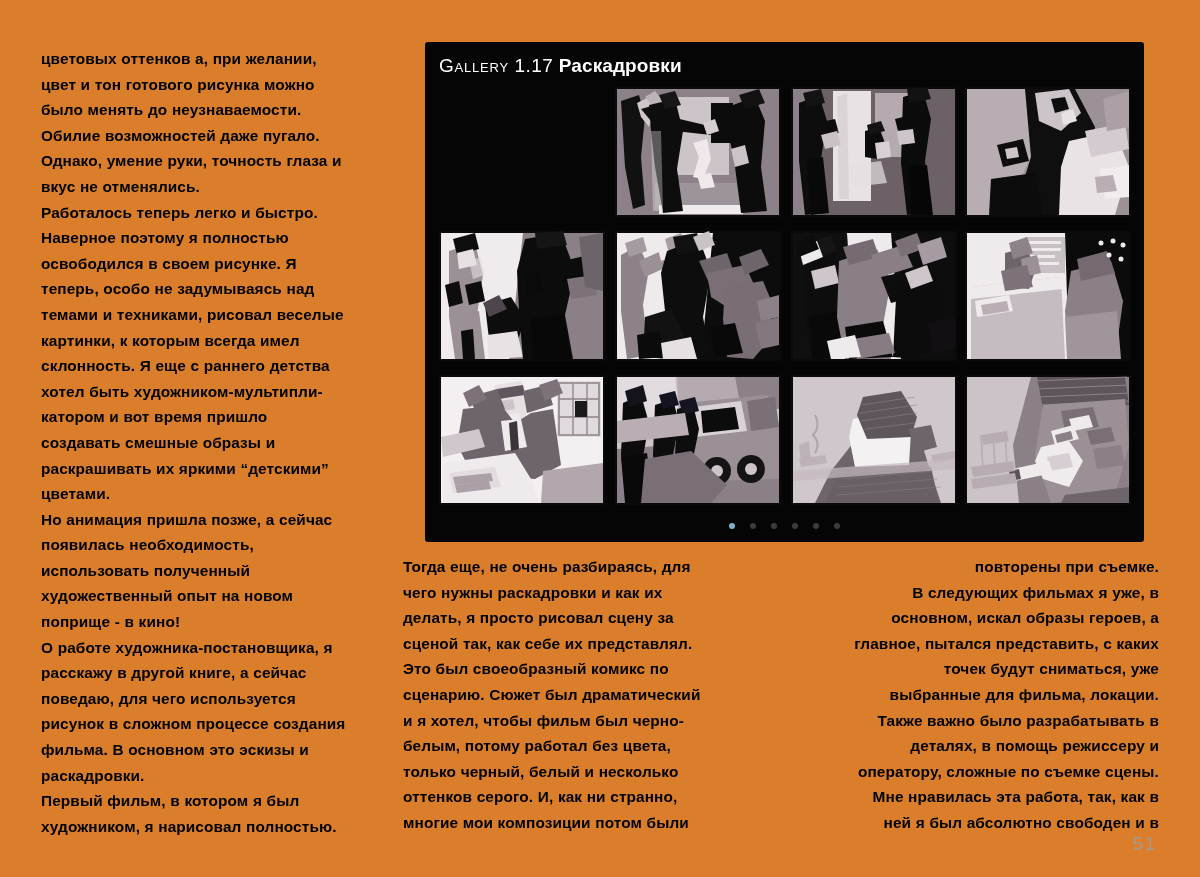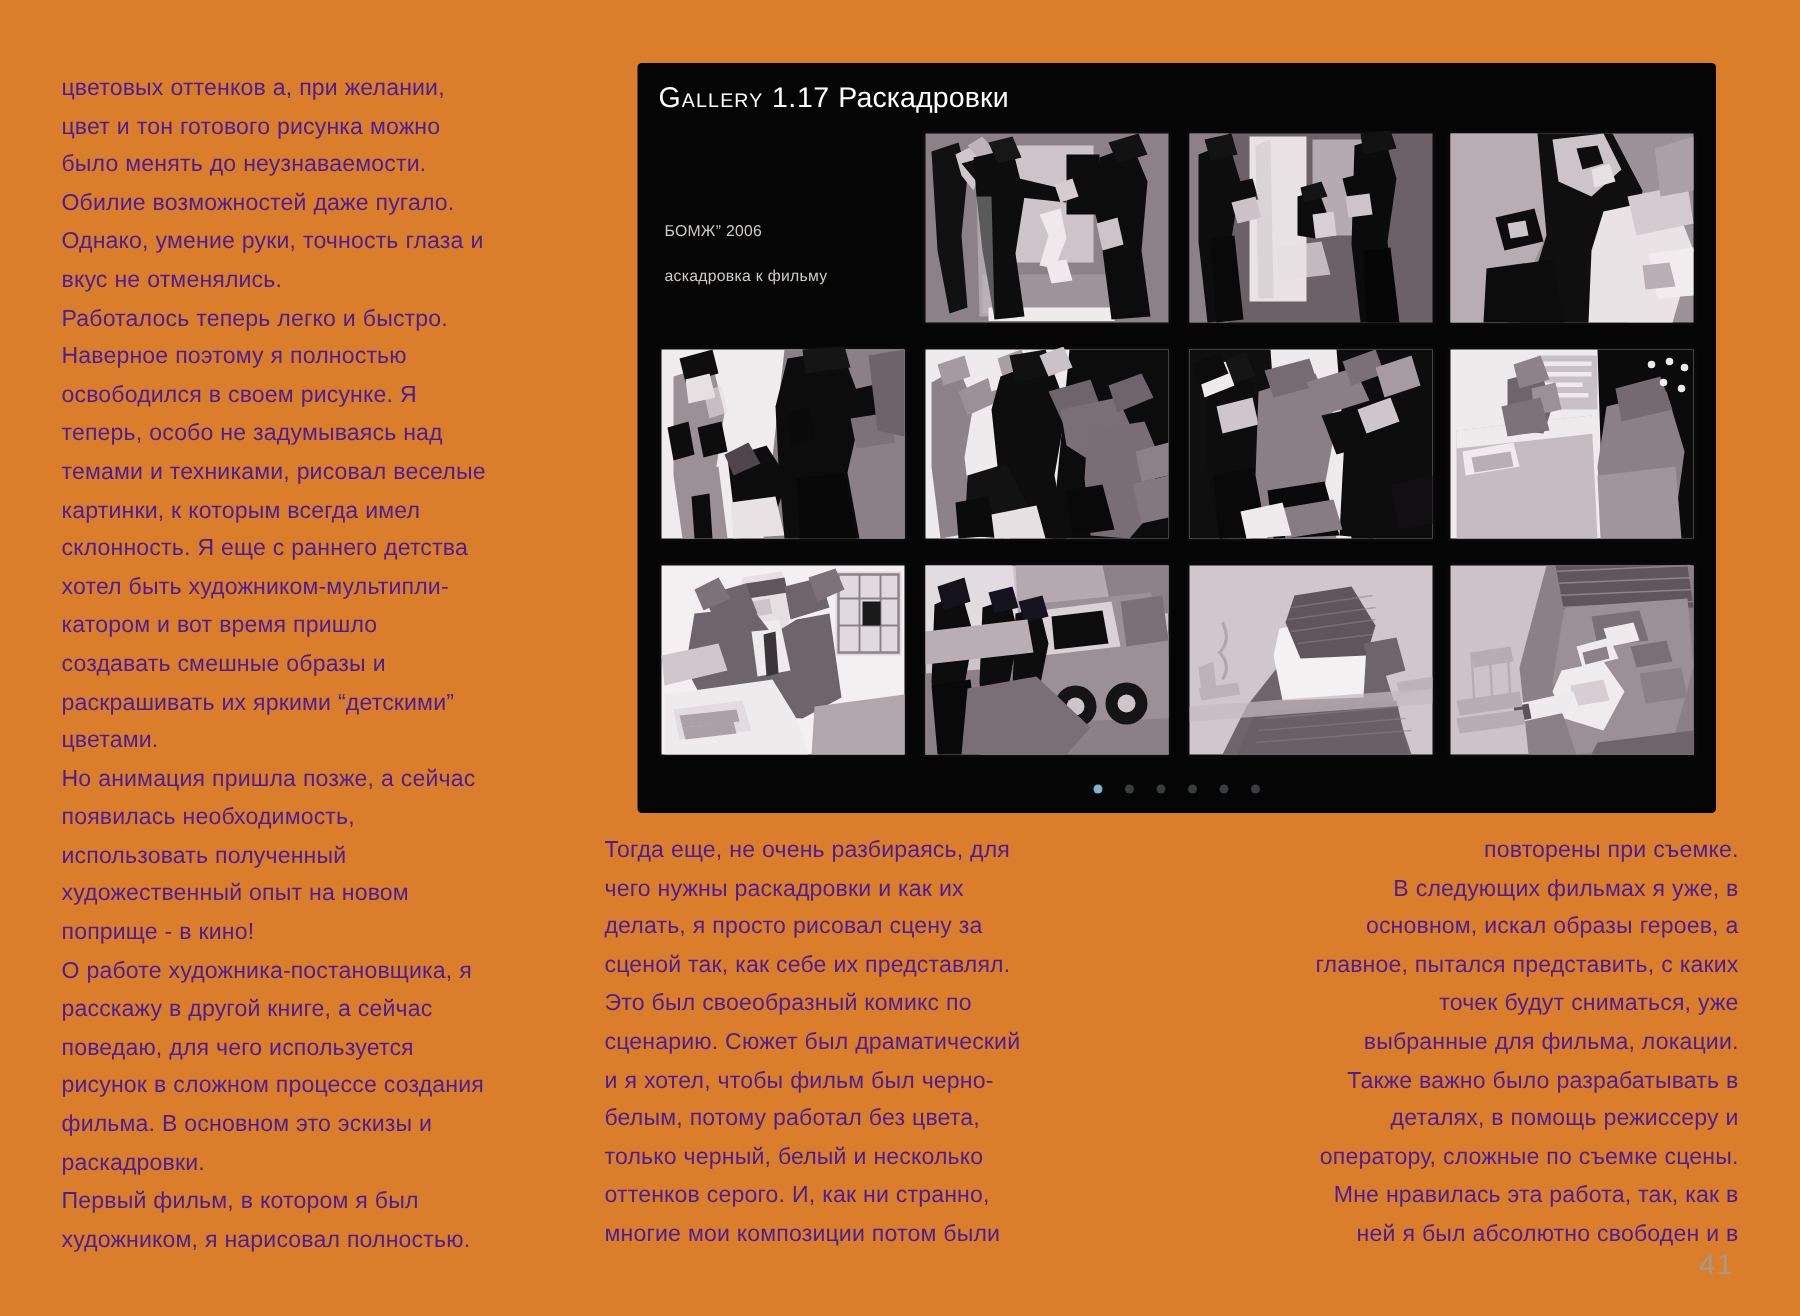--- a/index.html
+++ b/index.html
@@ -40,24 +40,24 @@
   .col-right {
     position: absolute;
     left: 801px;
     top: 554px;
     width: 358px;
     text-align: right;
   }
 
   .body-text {
     font-family: "Liberation Sans", sans-serif;
-    font-weight: normal;
+    font-weight: bold;
     font-size: 15.4px;
     line-height: 25.6px;
-    color: #4c1d95;
+    color: #000000;
     letter-spacing: 0.1px;
     white-space: pre-wrap;
     word-spacing: 0.2px;
   }
 
   
   .gallery {
     position: absolute;
     left: 425px;
     top: 42px;
@@ -82,21 +82,21 @@
   .gallery-title .kw {
     font-variant: small-caps;
     letter-spacing: 0.8px;
     margin-top: 28px;
   }
   .gallery-title .num {
     font-weight: normal;
     letter-spacing: 0.4px;
   }
   .gallery-title .sub {
-    font-weight: normal;
+    font-weight: bold;
     letter-spacing: 0.1px;
   }
 
   
   .caption-wrap {
     position: absolute;
     left: 0px;
     top: 90px;
     width: 165px;
     height: 70px;
@@ -216,28 +216,20 @@
 Первый фильм, в котором я был
 художником, я нарисовал полностью.</div>
   </div>
 
   <div class="gallery">
 
     <div class="gallery-title">
       <span class="kw">Gallery</span><span>&nbsp;</span><span class="num">1.17</span><span>&nbsp;</span><span class="sub">Раскадровки</span>
     </div>
 
-    <div class="caption-wrap">
-      <div class="caption">
-        <span>БОМЖ” 2006</span><br>
-        <span>аскадровка к фильму</span>
-        
-        
-      </div>
-    </div>
 
     <div class="grid">
 
       <div class="grid-row row1">
 
         <div class="thumb c1">
           <svg viewBox="0 0 166 130" preserveAspectRatio="none">
             <rect width="166" height="130" fill="#0a0a0a"></rect>
             <rect x="2" y="2" width="162" height="126" fill="#8d8189"></rect>
             <rect x="52" y="10" width="62" height="78" fill="#cdc4c9"></rect>
@@ -555,14 +547,14 @@
 главное, пытался представить, с каких
 точек будут сниматься, уже
 выбранные для фильма, локации.
 Также важно было разрабатывать в
 деталях, в помощь режиссеру и
 оператору, сложные по съемке сцены.
 Мне нравилась эта работа, так, как в
 ней я был абсолютно свободен и в</div>
   </div>
 
-  <div class="page-number">41</div>
+  <div class="page-number">51</div>
 </div>
 
 </body></html>

